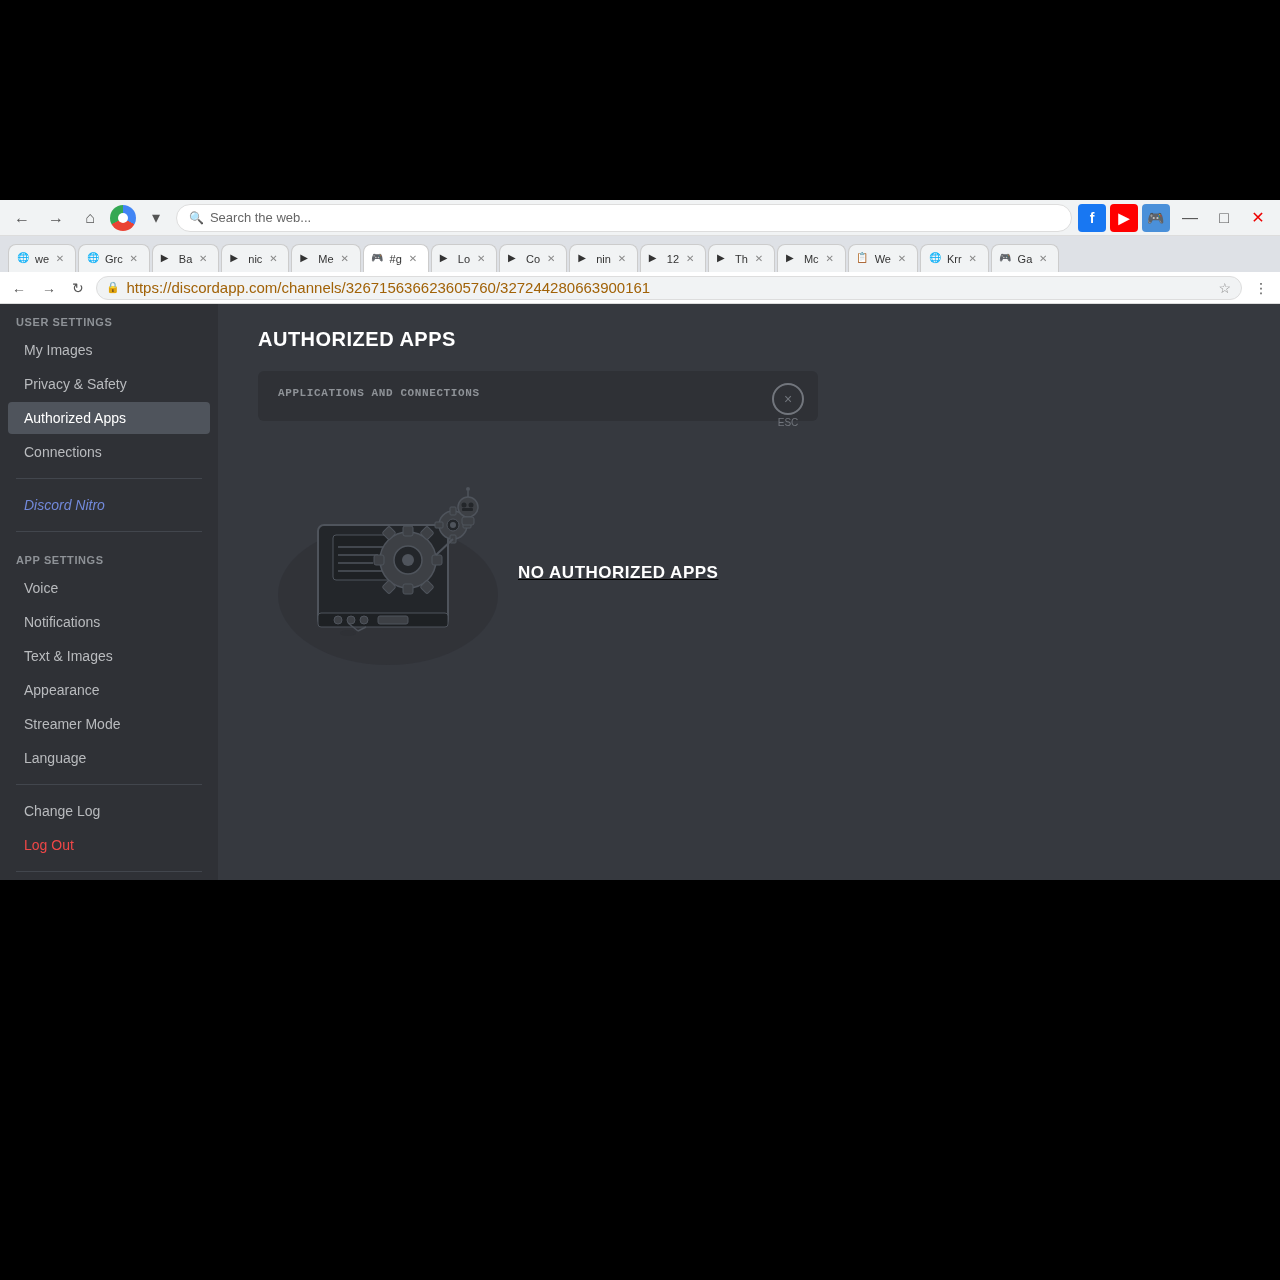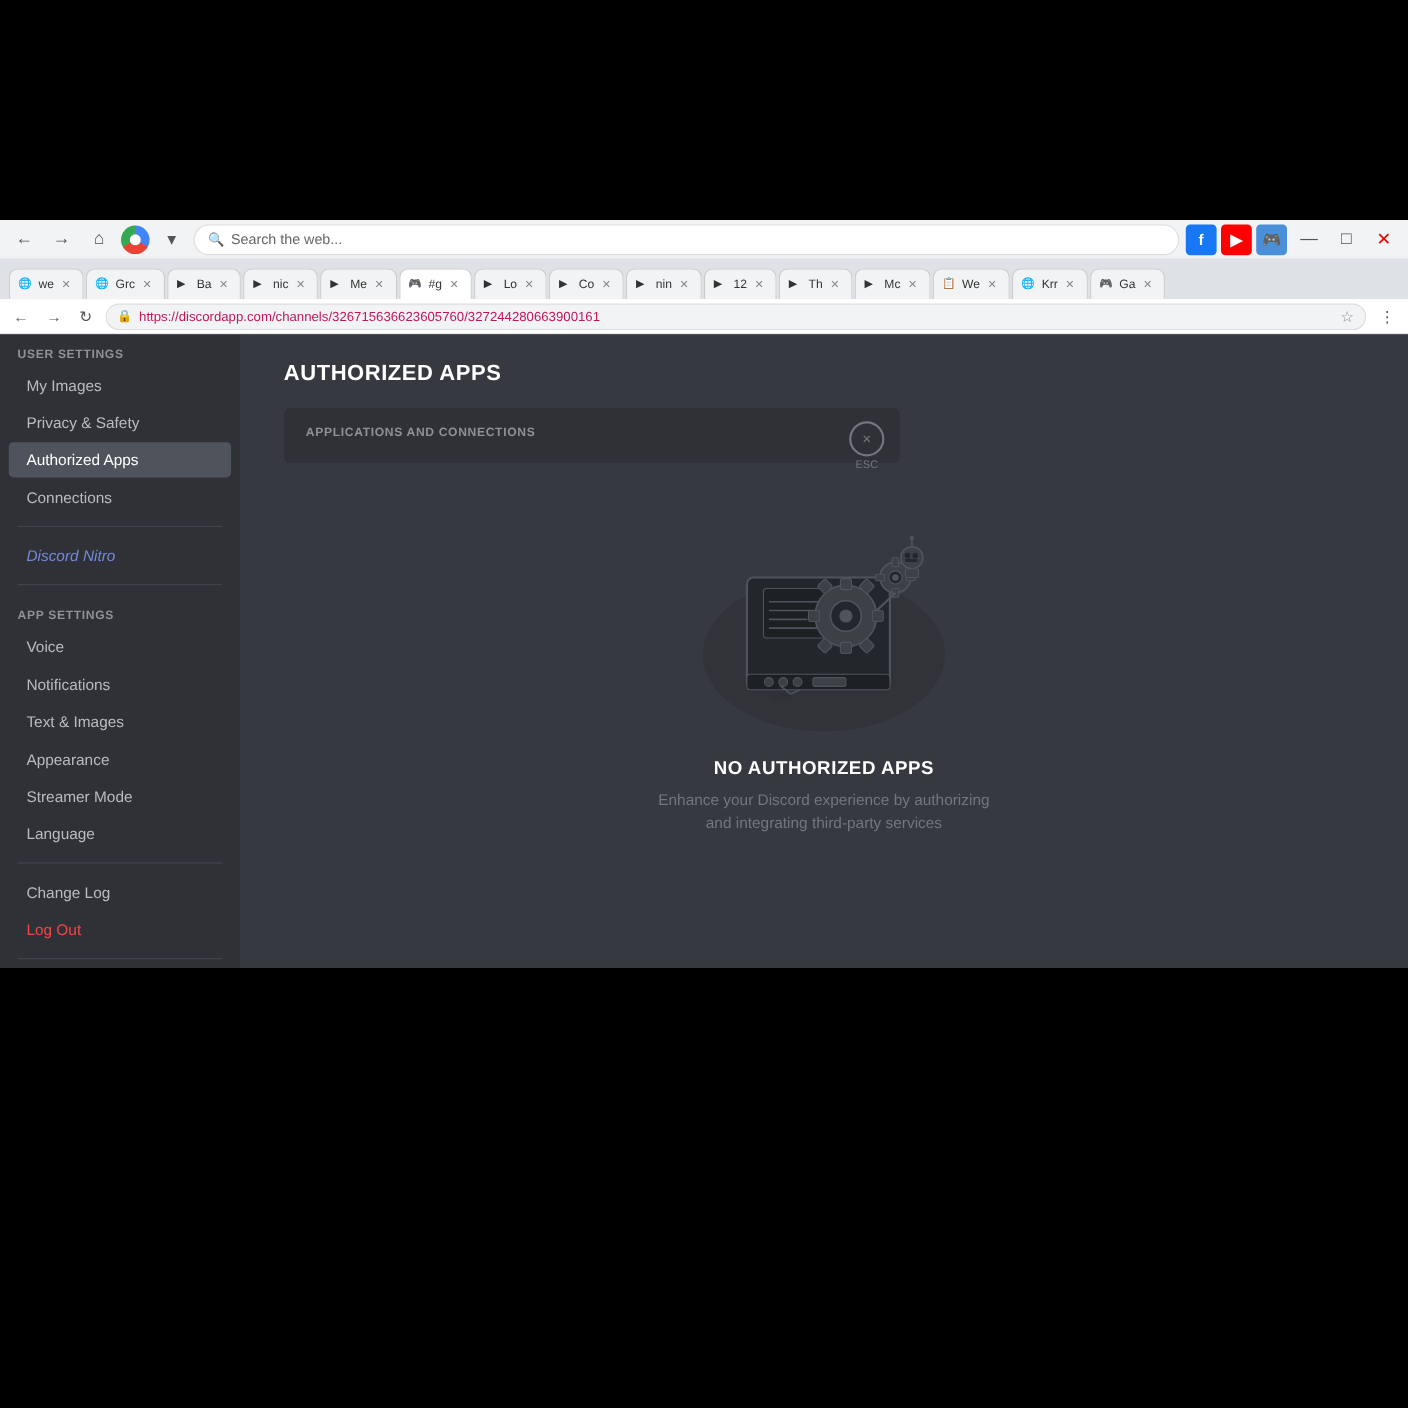--- a/index.html
+++ b/index.html
@@ -156,21 +156,21 @@
       border-radius: 12px;
       display: flex;
       align-items: center;
       padding: 0 10px;
       gap: 6px;
       font-size: 12px;
       color: #333;
     }
 
     .lock-icon { color: #5a8a5a; font-size: 11px; }
-    .url-text { color: #be185d; font-size: 12px; }
+    .url-text { color: #a16207; font-size: 15px; }
     .star-icon { color: #888; margin-left: auto; font-size: 14px; }
 
     .addr-actions {
       display: flex;
       gap: 4px;
     }
     .addr-action-btn {
       font-size: 14px;
       color: #555;
       cursor: pointer;
@@ -257,20 +257,21 @@
     }
 
     .info-banner-content {}
     .info-banner-title {
       font-size: 11px;
       font-weight: 700;
       color: #8e9297;
       text-transform: uppercase;
       letter-spacing: 0.6px;
       margin-bottom: 6px;
+      font-family: Liberation Mono, monospace;
     }
     .info-banner-text {
       font-size: 14px;
       color: #dcddde;
       line-height: 1.4;
     }
 
     .esc-button {
       position: absolute;
       top: 12px;
@@ -295,23 +296,24 @@
     }
     .esc-label {
       font-size: 10px;
       color: #72767d;
       text-transform: uppercase;
     }
 
     
     .empty-state {
       display: flex;
-      flex-direction: column;
+      flex-direction: row;
       align-items: center;
       padding-top: 20px;
+      text-decoration: underline;
     }
 
     .empty-illustration {
       width: 260px;
       height: 200px;
       margin-bottom: 24px;
       position: relative;
     }
 
     
@@ -619,18 +621,17 @@
 
             <rect x="204" y="52" width="12" height="8" rx="2" fill="#3d4045" stroke="#4f545c" stroke-width="1"></rect>
 
             <ellipse cx="90" cy="168" rx="8" ry="3" fill="#2f3136"></ellipse>
             <line x1="90" y1="158" x2="100" y2="166" stroke="#4f545c" stroke-width="1.5"></line>
             <line x1="100" y1="166" x2="108" y2="162" stroke="#4f545c" stroke-width="1.5"></line>
           </svg>
         </div>
 
         <div class="empty-title">NO AUTHORIZED APPS</div>
-        <div class="empty-subtitle">Enhance your Discord experience by authorizing and integrating third-party services</div>
       </div>
 
     </div>
   </div>
 </div>
 
 </body></html>

